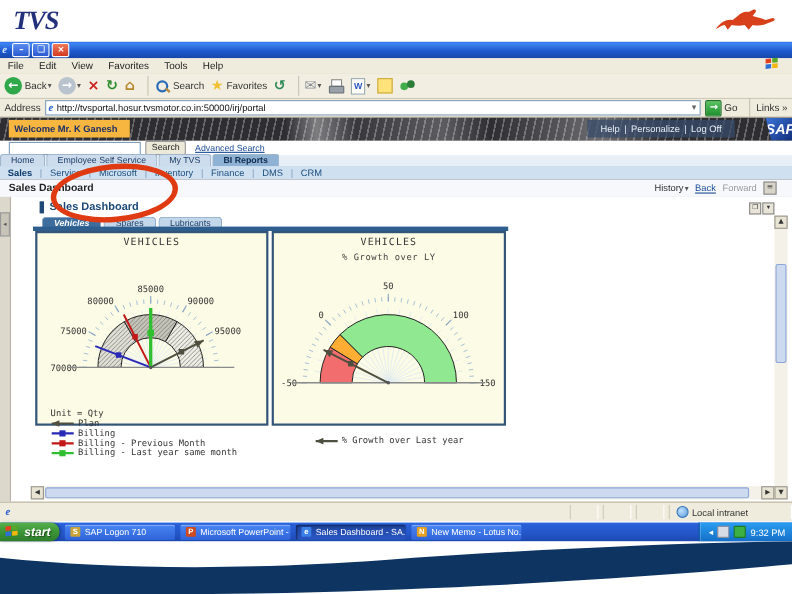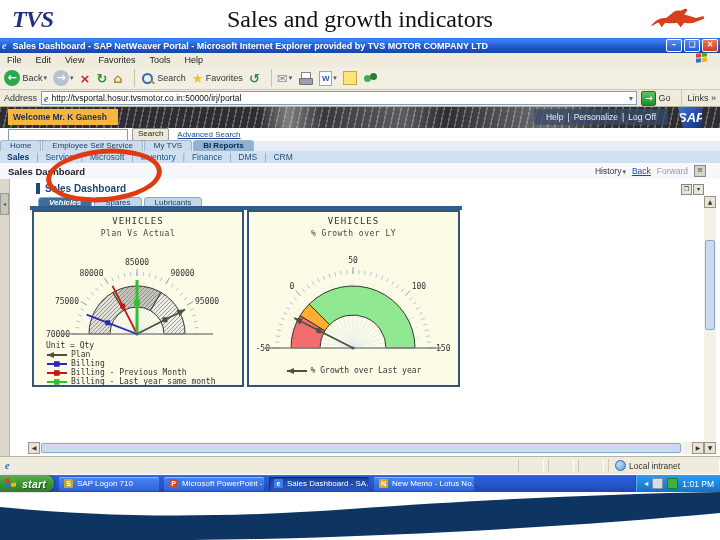--- a/index.html
+++ b/index.html
@@ -54,21 +54,21 @@
   
   .masthead{left:0;top:107px;width:720px;height:21px;background-color:#2e2e31;
     background-image:
       linear-gradient(90deg,rgba(255,255,255,0) 0 36%,rgba(255,255,255,.38) 40%,rgba(255,255,255,.05) 45%,rgba(255,255,255,.22) 56%,rgba(255,255,255,0) 62%,rgba(255,255,255,.30) 76%,rgba(255,255,255,0) 84%),
       repeating-linear-gradient(102deg,rgba(220,220,230,.32) 0 1.5px,rgba(0,0,0,0) 1.5px 7px);}
   .welcome{position:absolute;left:8px;top:2px;width:110px;height:16px;background:#f7b63f;color:#1d2f66;
     font:bold 8.5px/16px "Liberation Sans",sans-serif;padding-left:5px;box-sizing:border-box;}
   .mastlinks{position:absolute;right:52px;top:2px;height:16px;display:flex;align-items:center;
     background:rgba(55,75,105,.75);padding:0 8px;color:#e8eef6;font-size:8.5px;}
   .mastlinks span.lnk{margin:0 4px;}
-  .saplogo{position:absolute;right:18px;top:0px;width:24px;height:21px;background:linear-gradient(135deg,#3b74d8,#12307c);
+  .saplogo{position:absolute;right:0;top:0px;width:24px;height:21px;background:linear-gradient(135deg,#3b74d8,#12307c);
     color:#fff;font:italic bold 13px/21px "Liberation Sans",sans-serif;text-align:center;
     clip-path:polygon(0 0,100% 0,100% 100%,22% 100%);}
   .searchrow{left:0;top:128px;width:720px;height:13px;background:#fff;display:flex;align-items:center;font-size:8.5px;}
   .searchbox{width:118px;height:10px;border:1px solid #7f9db9;margin-left:8px;background:#fff;}
   .searchbtn{height:11px;margin-left:4px;background:#ece9d8;border:1px solid #999;border-radius:2px;
     font-size:8px;line-height:10px;padding:0 5px;color:#222;}
   .advsearch{margin-left:8px;color:#1a4a94;text-decoration:underline;font-size:8px;}
   .tabsrow{left:0;top:141px;width:720px;height:10px;background:#e7eef6;border-bottom:1px solid #9fb6cc;display:flex;align-items:flex-end;font-size:8px;}
   .ptab{height:10px;line-height:10px;padding:0 9px;margin-right:1px;background:#ccdcec;color:#1d3d66;
     border:1px solid #9fb6cc;border-bottom:none;border-radius:3px 3px 0 0;}
@@ -100,21 +100,21 @@
     border:1px solid #8aa8c6;border-bottom:none;border-radius:4px 4px 0 0;}
   .ctab.active{background:#3d6e9e;color:#fff;font-style:italic;font-weight:bold;}
   .ctabbar{position:absolute;left:30px;top:27px;width:432px;height:4px;background:#2d5e8e;}
   .gpanel{position:absolute;top:31px;height:177px;background:#fbfbe6;border:2px solid #33557a;box-sizing:border-box;}
   .gp1{left:32px;width:212px;}
   .gp2{left:247px;width:213px;}
   .gtitle{position:absolute;left:0;right:0;top:4px;text-align:center;
     font:9px "DejaVu Sans Mono",monospace;letter-spacing:1px;color:#333;}
   .gsub{position:absolute;left:0;right:0;top:17px;text-align:center;
     font:8px "DejaVu Sans Mono",monospace;letter-spacing:.5px;color:#444;}
-  .glegend{position:absolute;font:8px "DejaVu Sans Mono",monospace;color:#333;}
+  .glegend{position:absolute;font:8px "DejaVu Sans Mono",monospace;color:#333;margin-top:30px;}
   .glegend .row{display:flex;align-items:center;height:9px;}
   .glegend svg{margin-right:3px;}
   
   .sb{background:#f3f1e8;}
   .sbtn{position:absolute;background:#e8e4d4;border:1px solid #9a958a;box-sizing:border-box;
     font:6px/9px "DejaVu Sans",sans-serif;text-align:center;color:#333;}
   .sthumb{position:absolute;background:#cdd9ef;border:1px solid #8da6d8;border-radius:2px;box-sizing:border-box;}
   
   .statusbar{left:0;top:456px;width:720px;height:17px;background:#efecdd;border-top:1px solid #b9b4a0;
     display:flex;align-items:center;font-size:8.5px;color:#333;}
@@ -140,28 +140,26 @@
   
   .redellipse{left:46px;top:149px;width:106px;height:43px;border:5px solid #e03a12;border-radius:50%;
     transform:rotate(-5deg);z-index:60;}
 </style>
 </head>
 <body>
 
 <div id="screen">
 
   <div class="abs tvs-logo" style="color: rgb(35, 49, 124);">TVS</div>
-  <div class="abs slide-title">Sales and growth indicators</div>
   <svg class="abs" style="right:14px;top:6px;" width="58" height="26" viewBox="0 0 64 28">
     <path id="horsePath" d="M3,22 C8,15 14,12 20,13 L25,9 C28,6 32,4 36,5 L40,3 C42,2 44,3 43,5 L40,9 C44,10 48,11 53,13 L60,11 C62,11 63,13 61,14 L53,17 C49,19 44,19 40,18 L36,23 L32,18 C28,19 23,19 19,18 L15,23 L12,18 C9,18 6,21 3,22 Z" fill="#d8401c"></path>
   </svg>
 
   <div class="abs titlebar">
     <span class="e-ico" style="color:#cfe3ff">e</span>
-    <span class="ttl">Sales Dashboard - SAP NetWeaver Portal - Microsoft Internet Explorer provided by TVS MOTOR COMPANY LTD</span>
     <span class="winbtn">–</span>
     <span class="winbtn">❏</span>
     <span class="winbtn close">×</span>
   </div>
 
   <div class="abs menubar" id="menubar">
     <span class="flagbox flag">
         <i style="background:#e4401f"></i>
         <i style="background:#57a828"></i>
         <i style="background:#2f6fd8"></i>
@@ -306,21 +304,20 @@
 
     <div class="ctabs" id="ctabs">
         <span class="ctab active">Vehicles</span>
         <span class="ctab">Spares</span>
         <span class="ctab">Lubricants</span>
       </div>
     <div class="ctabbar"></div>
 
     <div class="gpanel gp1">
       <div class="gtitle">VEHICLES</div>
-      <div class="gsub">Plan Vs Actual</div>
       <svg id="gauge1" width="208" height="96" style="position:absolute;left:0;top:30px;">
           <defs>
             <pattern id="h10" width="4" height="4" patternUnits="userSpaceOnUse">
               <rect width="4" height="4" fill="#e0e0d8"></rect>
               <path d="M0,4 L4,0" stroke="#77776c" stroke-width="0.7"></path>
             </pattern>
             <pattern id="h11" width="4" height="4" patternUnits="userSpaceOnUse">
               <rect width="4" height="4" fill="#c4c4ba"></rect>
               <path d="M0,4 L4,0" stroke="#77776c" stroke-width="0.7"></path>
             </pattern>
@@ -588,21 +585,21 @@
         </div>
         <div class="task">
           <span class="appico" style="background: rgb(232, 160, 32);">N</span>
           <span>New Memo - Lotus No...</span>
         </div>
       </div>
     <div class="tray">
       <span style="font-size:8px;margin-right:4px;">◂</span>
       <span class="trayico" style="background:#d8dce4;border:1px solid #8a90a0"></span>
       <span class="trayico" style="background:#3cb043;border:1px solid #1d7a24"></span>
-      <span>1:01 PM</span>
+      <span>9:32 PM</span>
     </div>
   </div>
 
   <div class="abs redellipse"></div>
 
   <svg class="abs" style="left:0;top:492px;" width="720" height="48" viewBox="0 0 720 48">
     <path id="wavePath" d="M0,15 C100,25 210,27 350,17 C490,7 610,2 720,0 L720,21 C590,33 430,43 260,47 C170,49 70,48 0,48 Z" fill="#0e3462"></path>
   </svg>
 </div>
 

